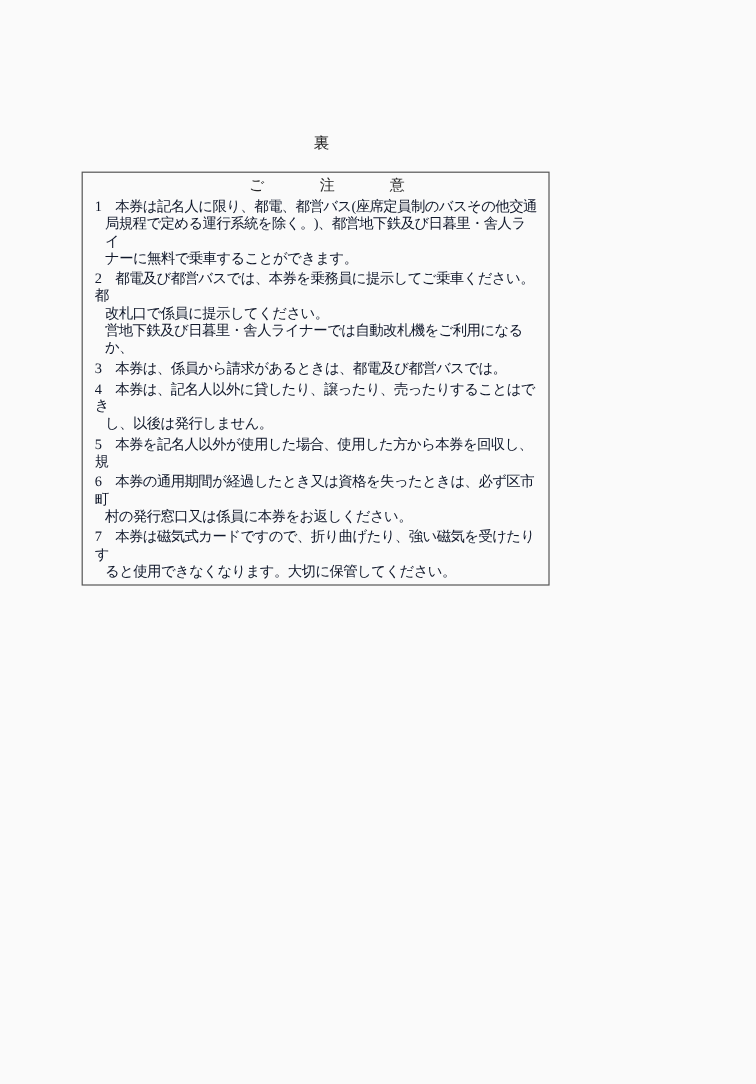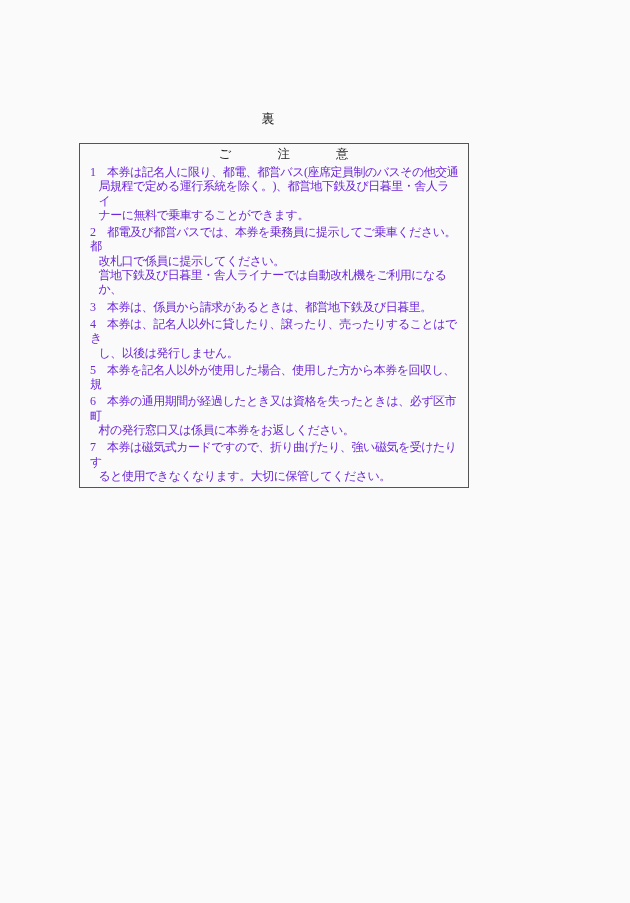--- a/index.html
+++ b/index.html
@@ -18,42 +18,42 @@
   .back-label {
     position: absolute;
     top: 111px; left: 79px; width: 378px;
     text-align: center;
     font-size: 13px;
     line-height: 16px;
     color: #262626;
   }
   .notice-box {
     position: absolute;
-    top: 143px; left: 79px;
+    top: 143px; left: 68px;
     width: 390px; min-height: 262px;
     border: 1px solid #555;
     background: #fafafa;
     padding: 3px 8px 4px 10px;
   }
   .notice-title {
     font-size: 12.5px;
     line-height: 14px;
     text-align: center;
     letter-spacing: 7px;
     padding-left: 24px;
     margin-bottom: 4px;
     white-space: pre;
     color: #262626;
   }
   .item {
     font-size: 12px;
     line-height: 14.3px;
     letter-spacing: -0.5px;
     margin-bottom: 3px;
-    color: #6d28d9;
+    color: #0f172a;
   }
   .item:last-child { margin-bottom: 0; }
   .item .fl { display: block; }
   .item .num { display: inline-block; width: 17px; letter-spacing: 0; }
   .item .cl { display: block; padding-left: 8.5px; }
 </style>
 </head>
 <body>
 
 <div class="page">
@@ -70,21 +70,21 @@
       <span class="cl">ナーに無料で乗車することができます。</span>
     </p>
 
     <p class="item">
       <span class="fl"><span class="num">2</span><span>都電及び都営バスでは、本券を乗務員に提示してご乗車ください。都</span></span>
       <span class="cl">改札口で係員に提示してください。</span>
       <span class="cl">営地下鉄及び日暮里・舎人ライナーでは自動改札機をご利用になるか、</span>
     </p>
 
     <p class="item">
-      <span class="fl"><span class="num">3</span><span>本券は、係員から請求があるときは、都営地下鉄及び日暮里。</span></span>
+      <span class="fl"><span class="num">3</span><span>本券は、係員から請求があるときは、都電及び都営バスでは。</span></span>
     </p>
 
     <p class="item">
       <span class="fl"><span class="num">4</span><span>本券は、記名人以外に貸したり、譲ったり、売ったりすることはでき</span></span>
       <span class="cl">し、以後は発行しません。</span>
     </p>
 
     <p class="item">
       <span class="fl"><span class="num">5</span><span>本券を記名人以外が使用した場合、使用した方から本券を回収し、規</span></span>
     </p>

